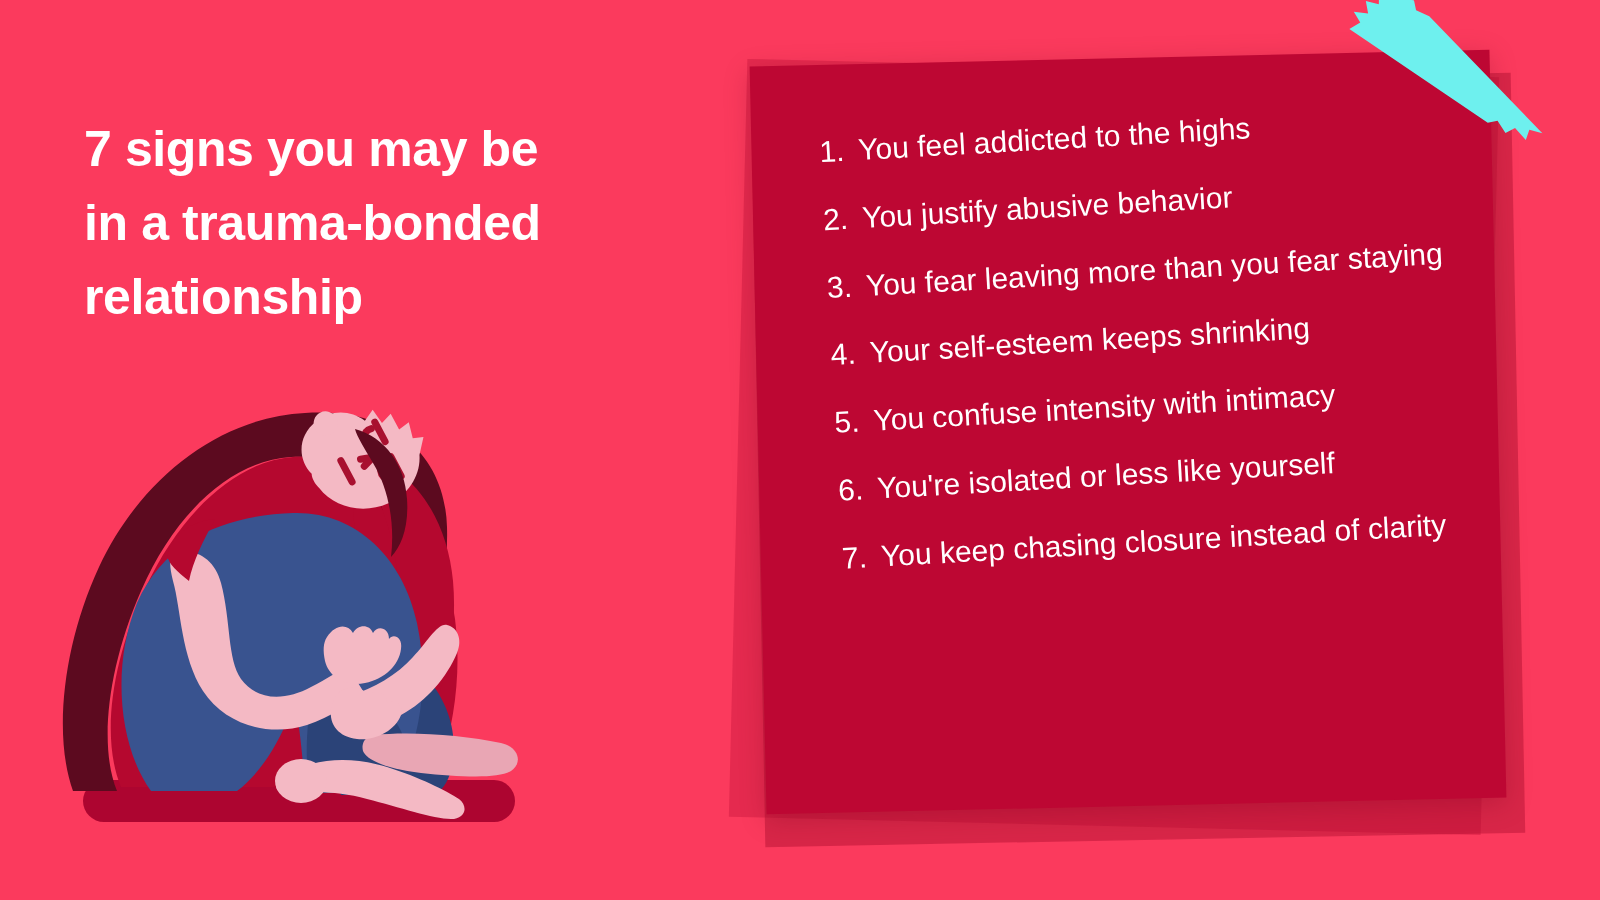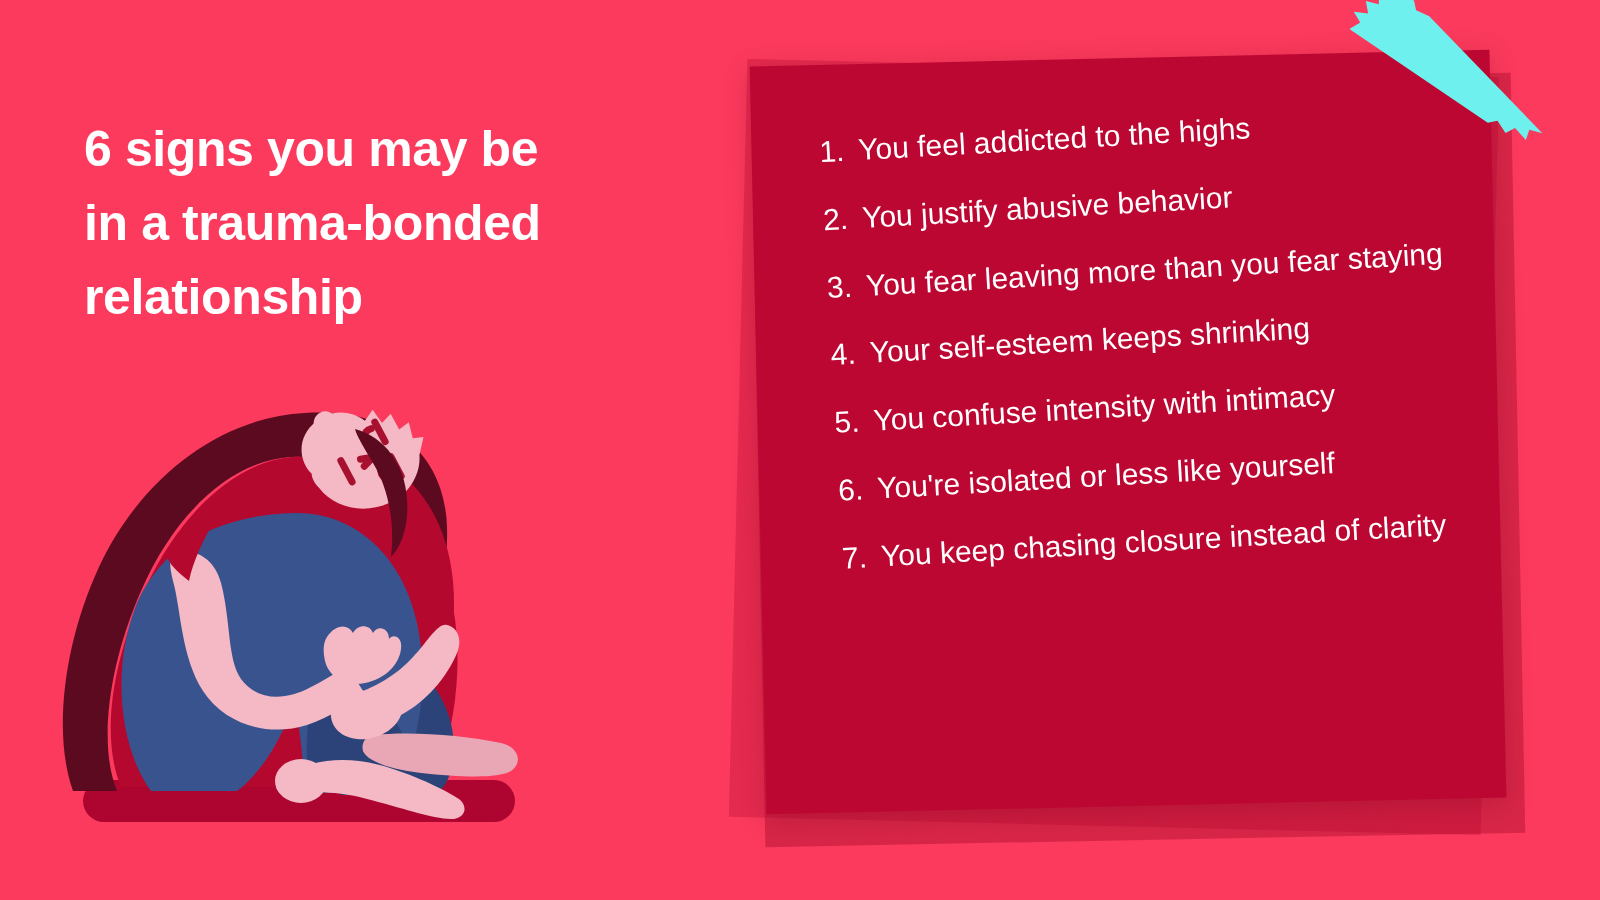--- a/index.html
+++ b/index.html
@@ -123,21 +123,21 @@
     width: 500px;
     height: 450px;
   }
   #illustration svg { display: block; }
 </style>
 </head>
 <body>
 
 <div id="stage">
 
-  <h1 id="headline">6 signs you may be
+  <h1 id="headline">7 signs you may be
 in a trauma-bonded
 relationship</h1>
 
   <div id="illustration">
     <svg width="500" height="450" viewBox="0 0 500 450" xmlns="http://www.w3.org/2000/svg">
 
       <rect x="28" y="385" width="432" height="42" rx="21" fill="#ad0530"></rect>
 
       <path fill="#5c0a1f" d="M250 18
                C 340 12, 390 62, 392 132

